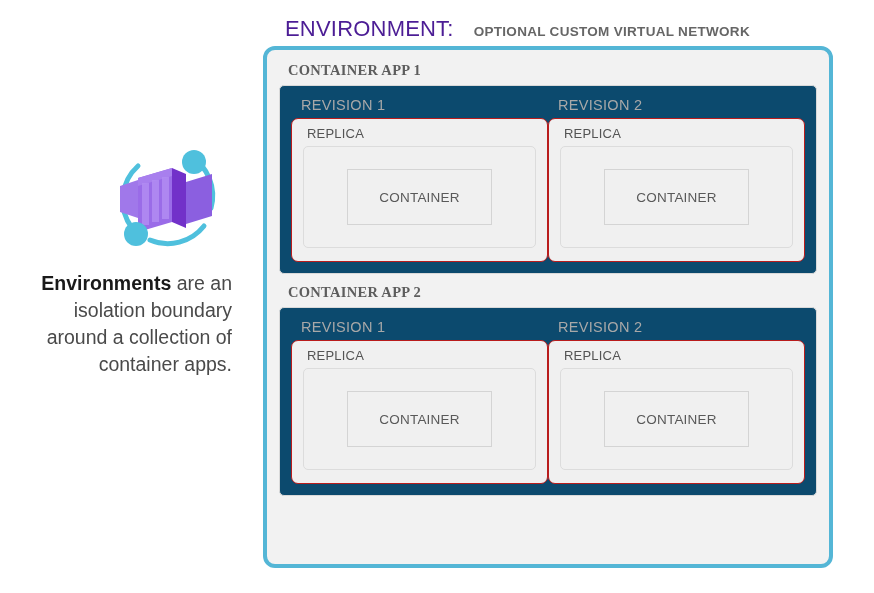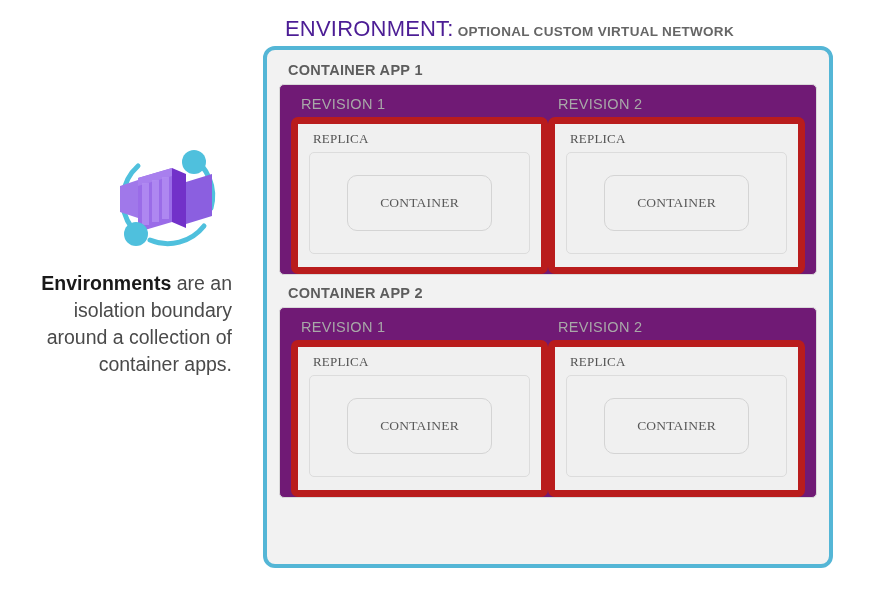--- a/index.html
+++ b/index.html
@@ -61,21 +61,21 @@
     font-size: 22px;
     font-weight: normal;
     color: #4c1d95;
     letter-spacing: 0.2px;
   }
   #title-sub {
     font-size: 13.5px;
     font-weight: bold;
     color: #666666;
     letter-spacing: 0.3px;
-    margin-left: 4px;
+    margin-left: 20px;
   }
 
   
   #environment-box {
     position: absolute;
     left: 263px;
     top: 46px;
     width: 570px;
     height: 522px;
     box-sizing: border-box;
@@ -91,51 +91,51 @@
     margin-bottom: 10px;
   }
   .container-app:last-child { margin-bottom: 7px; }
 
   .app-label {
     font-size: 14.5px;
     font-weight: bold;
     color: #5d5d5d;
     letter-spacing: 0.3px;
     padding: 0 0 6px 9px;
+    font-family: Liberation Serif, serif;
   }
 
   .app-panel {
     box-sizing: border-box;
     border: 1px solid #d9d9d9;
     border-radius: 5px;
-    background: #701a75;
-    padding: 11px 11px 0 11px;
+    background: #0c4a6e;
+    padding: 11px 11px 11px 11px;
     display: flex;
     gap: 0;
   }
 
   
   .revision {
     flex: 1 1 0;
     min-width: 0;
   }
   .revision-label {
     font-size: 14.5px;
     font-weight: normal;
     color: #a8a8a8;
     letter-spacing: 0.3px;
     padding: 0 0 5px 10px;
   }
   .revision-box {
     box-sizing: border-box;
-    border: 7px solid #b91c1c;
+    border: 1px solid #b91c1c;
     border-radius: 7px;
     background: #f0f0f0;
     padding: 7px 11px 13px 11px;
-    font-family: Liberation Serif, serif;
   }
 
   
   .replica-label {
     font-size: 13px;
     font-weight: normal;
     color: #545454;
     letter-spacing: 0.2px;
     padding: 0 0 5px 4px;
   }
@@ -147,21 +147,21 @@
     padding: 22px 16px;
     display: flex;
     align-items: center;
     justify-content: center;
   }
 
   
   .container-box {
     box-sizing: border-box;
     border: 1px solid #d4d4d4;
-    border-radius: 10px;
+    border-radius: 0;
     background: #f0f0f0;
     width: 145px;
     height: 56px;
     display: flex;
     align-items: center;
     justify-content: center;
   }
   .container-text {
     font-size: 13.5px;
     color: #595959;

